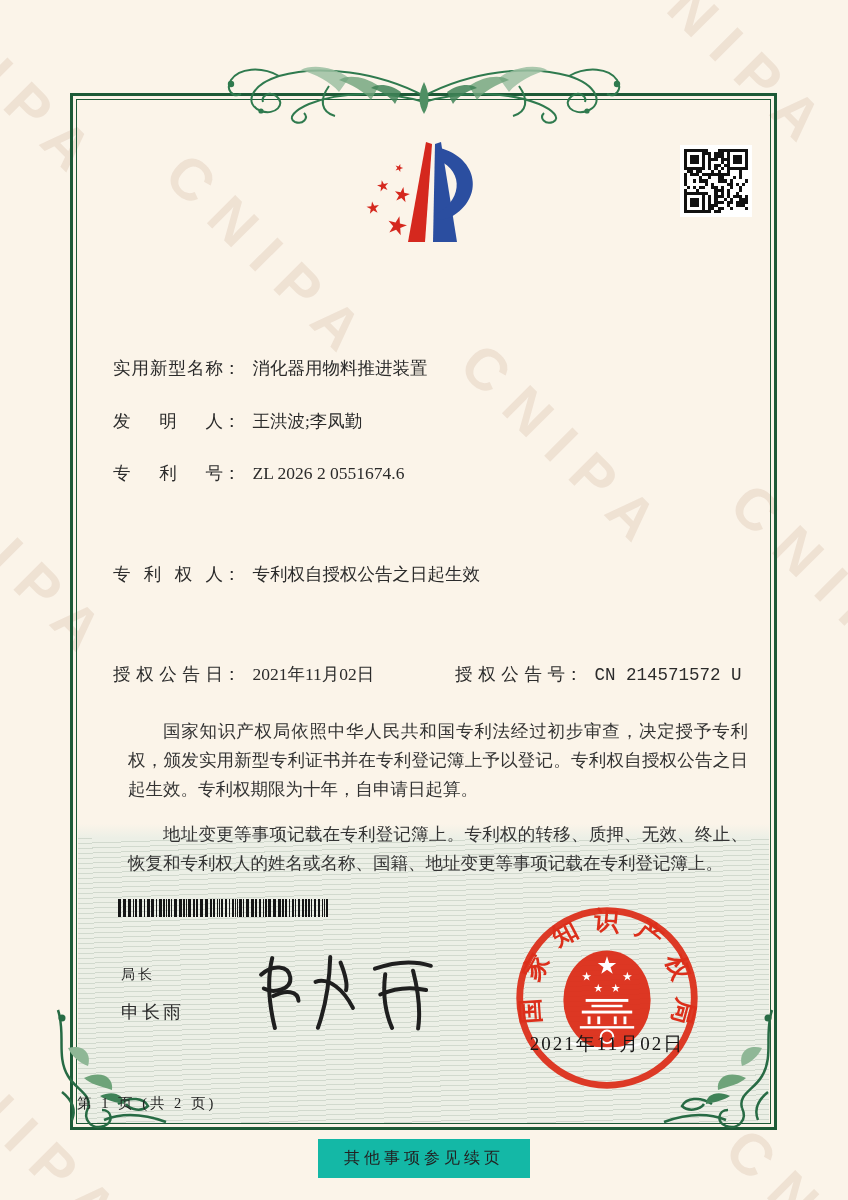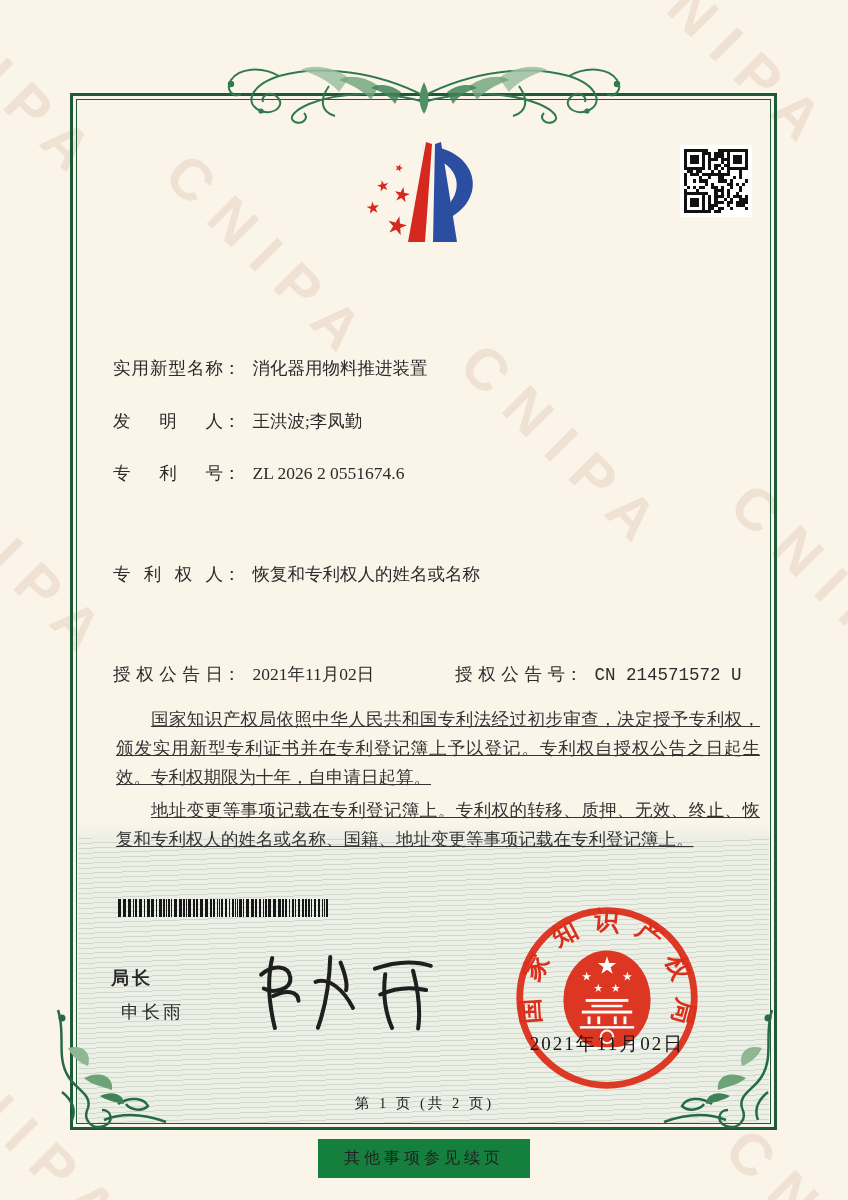--- a/index.html
+++ b/index.html
@@ -23,33 +23,33 @@
   .qr{position:absolute;left:680px;top:145px;width:72px;height:72px;background:#fff;
       padding:4px;box-sizing:border-box;z-index:4;}
   .title{position:absolute;left:77px;top:246px;width:695px;text-align:center;font-size:42px;
          font-weight:bold;letter-spacing:8px;color:#141414;z-index:4;}
   .frow{position:absolute;left:113px;z-index:4;font-size:17.5px;white-space:nowrap;color:#2b2b2b;}
   .flabel{display:inline-block;width:110px;text-align:justify;text-align-last:justify;vertical-align:bottom;}
   .fcolon{display:inline-block;margin-right:12px;}
   .grp2{position:absolute;left:342px;top:0;white-space:nowrap;font-family:Liberation Mono, monospace;}
   .paras{position:absolute;left:112px;top:701px;width:652px;z-index:4;font-size:17.5px;
          line-height:29px;color:#333;text-align:justify;}
-  .paras p{margin:4px;text-indent:2em;text-decoration:underline;}
+  .paras p{margin:16px;text-indent:2em;}
   .barcode{position:absolute;left:118px;top:899px;width:222px;height:18px;z-index:4;
            display:flex;align-items:stretch;}
   .barcode span{background:#161616;display:block;height:100%;flex:0 0 auto;}
-  .officer-title{position:absolute;left:111px;top:966px;font-size:18px;letter-spacing:3px;z-index:4;font-weight:bold;}
+  .officer-title{position:absolute;left:121px;top:966px;font-size:14px;letter-spacing:3px;z-index:4;}
   .officer-name{position:absolute;left:121px;top:1000px;font-size:18px;letter-spacing:3px;z-index:4;}
   .sig{position:absolute;left:246px;top:940px;z-index:4;}
   .seal{position:absolute;left:510px;top:901px;z-index:5;}
   .seal-date{position:absolute;left:518px;top:1031px;width:178px;text-align:center;font-size:19px;
              letter-spacing:2px;color:#161616;z-index:6;}
-  .pagenum{position:absolute;left:77px;top:1094px;width:695px;text-align:center;font-size:14.5px;
+  .pagenum{position:absolute;left:77px;top:1094px;width:695px;font-size:14.5px;
            letter-spacing:3px;color:#222;z-index:4;}
-  .note{position:absolute;left:424px;top:1139px;transform:translateX(-50%);background:#15803d;
+  .note{position:absolute;left:424px;top:1139px;transform:translateX(-50%);background:#14b8a6;
         padding:9px 26px;font-size:16px;letter-spacing:4px;color:#222;z-index:4;white-space:nowrap;}
 </style>
 </head>
 <body>
 
 <div class="page">
 
   <div class="wm" style="left:-70px;top:-40px">CNIPA</div>
   <div class="wm" style="left:660px;top:-70px">CNIPA</div>
   <div class="wm" style="left:200px;top:140px">CNIPA</div>
@@ -382,21 +382,21 @@
   <div class="frow" style="top:409px">
     <span class="flabel">发明人</span><span class="fcolon">：</span><span class="fvalue">王洪波;李凤勤</span>
   </div>
   <div class="frow" style="top:356px">
     <span class="flabel">实用新型名称</span><span class="fcolon">：</span><span class="fvalue">消化器用物料推进装置</span>
   </div>
   <div class="frow" style="top:461px">
     <span class="flabel">专利号</span><span class="fcolon">：</span><span class="fvalue">ZL 2026 2 0551674.6</span>
   </div>
   <div class="frow" style="top:562px">
-    <span class="flabel">专利权人</span><span class="fcolon">：</span><span class="fvalue">恢复和专利权人的姓名或名称</span>
+    <span class="flabel">专利权人</span><span class="fcolon">：</span><span class="fvalue">专利权自授权公告之日起生效</span>
   </div>
   <div class="frow" style="top:662px">
     <span class="flabel">授权公告日</span><span class="fcolon">：</span><span class="fvalue">2021年11月02日</span>
     <span class="grp2">
       <span class="flabel">授权公告号</span><span class="fcolon">：</span><span class="fvalue">CN 214571572 U</span>
     </span>
   </div>
 
   <div class="paras">
     <p>国家知识产权局依照中华人民共和国专利法经过初步审查，决定授予专利权，颁发实用新型专利证书并在专利登记簿上予以登记。专利权自授权公告之日起生效。专利权期限为十年，自申请日起算。</p>

